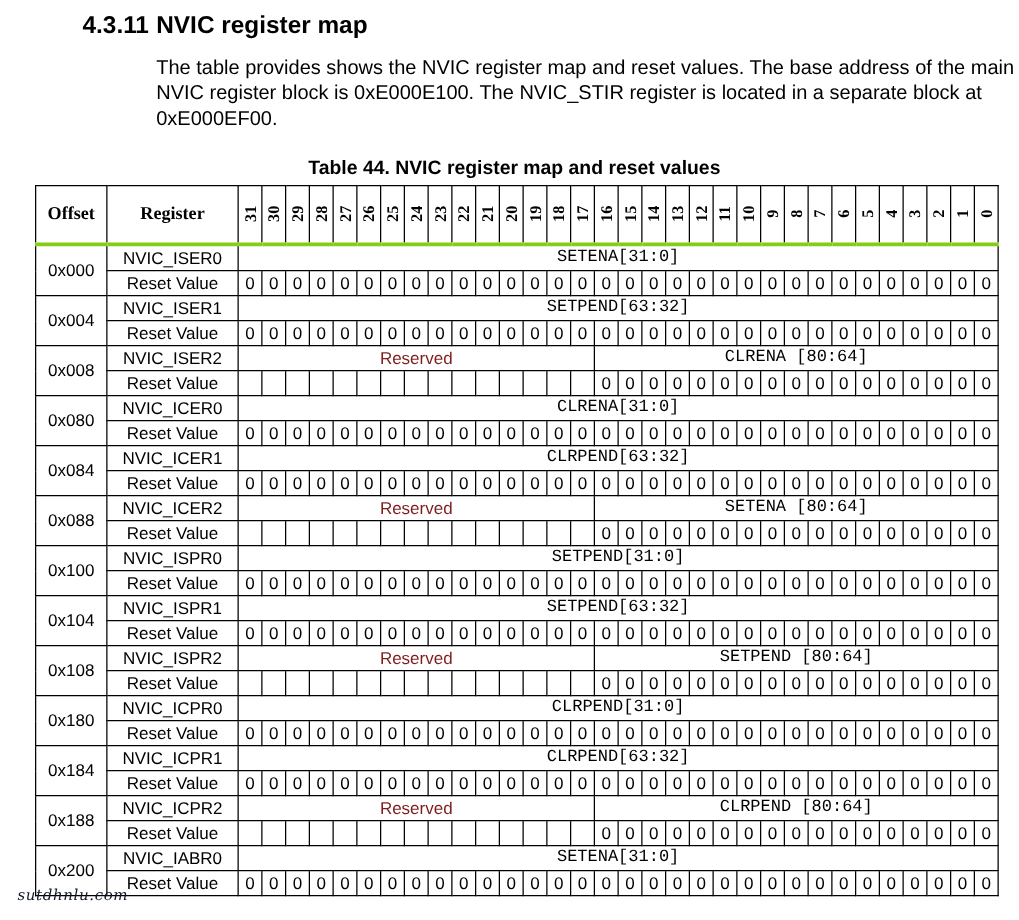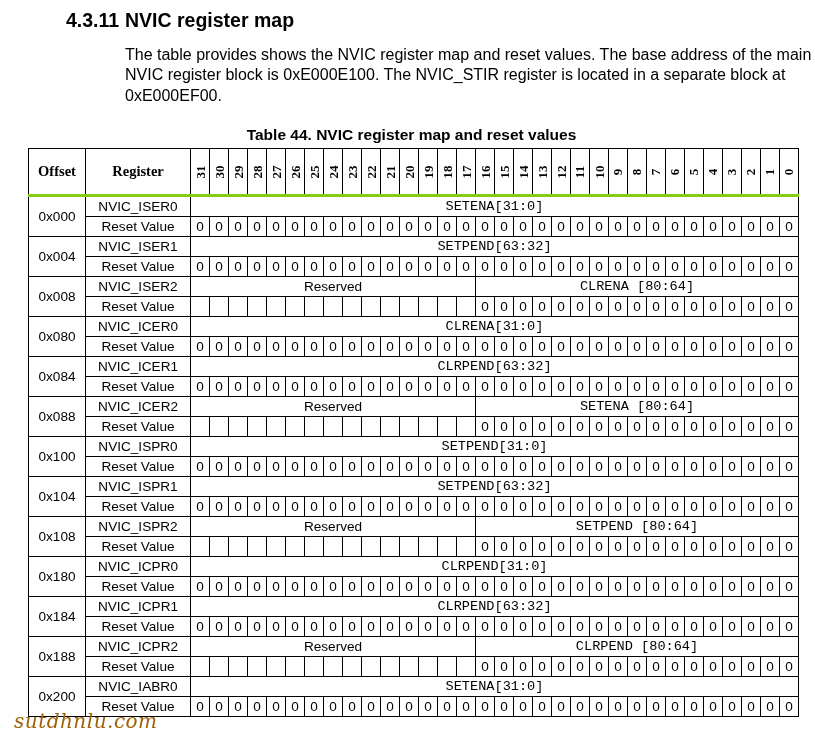--- a/index.html
+++ b/index.html
@@ -12,23 +12,23 @@
   .caption { position:absolute; left:0; width:823px; text-align:center; top:126px; font-size:15.5px; font-weight:bold; }
   table.reg { position:absolute; left:28px; top:148px; border-collapse:collapse; table-layout:fixed; }
   table.reg td, table.reg th { border:1px solid #000; padding:0; text-align:center; font-size:13.6px; font-weight:normal; overflow:hidden; white-space:nowrap; }
   table.reg thead th { height:45px; font-weight:bold; font-size:14.5px; border-bottom:3px solid #84cc16;font-family:Liberation Serif, serif; }
   table.reg thead th.bit { width:18px; }
   th.bit span { display:inline-block; transform:rotate(-90deg); font-size:13px; font-weight:bold; }
   col.c-off { width:57px; } col.c-reg { width:105px; } col.c-bit { width:19px; }
   tbody td { height:19px; line-height:19px; }
   td.off { font-size:14px; }
   td.field { font-size:13.6px;font-family:Liberation Mono, monospace; }
-  td.reserved { color:#000000; }
+  td.reserved { color:#7f1d1d; }
   td.rv { font-size:13.6px; }
-  .watermark { position:absolute; left:14px; top:709px; font-family:"DejaVu Serif", serif; font-style:italic; font-size:20px; color:#a16207; letter-spacing:0.5px; }
+  .watermark { position:absolute; left:14px; top:709px; font-family:"DejaVu Serif", serif; font-style:italic; font-size:12px; color:#0f172a; letter-spacing:0.5px; }
 </style>
 </head>
 <body>
 
 <div class="heading">
   <span class="num">4.3.11</span>
   <span class="title">NVIC register map</span>
 </div>
 <div class="para">The table provides shows the NVIC register map and reset values. The base address of the main NVIC register block is 0xE000E100. The NVIC_STIR register is located in a separate block at 0xE000EF00.</div>
 <div class="caption">Table 44. NVIC register map and reset values</div>

